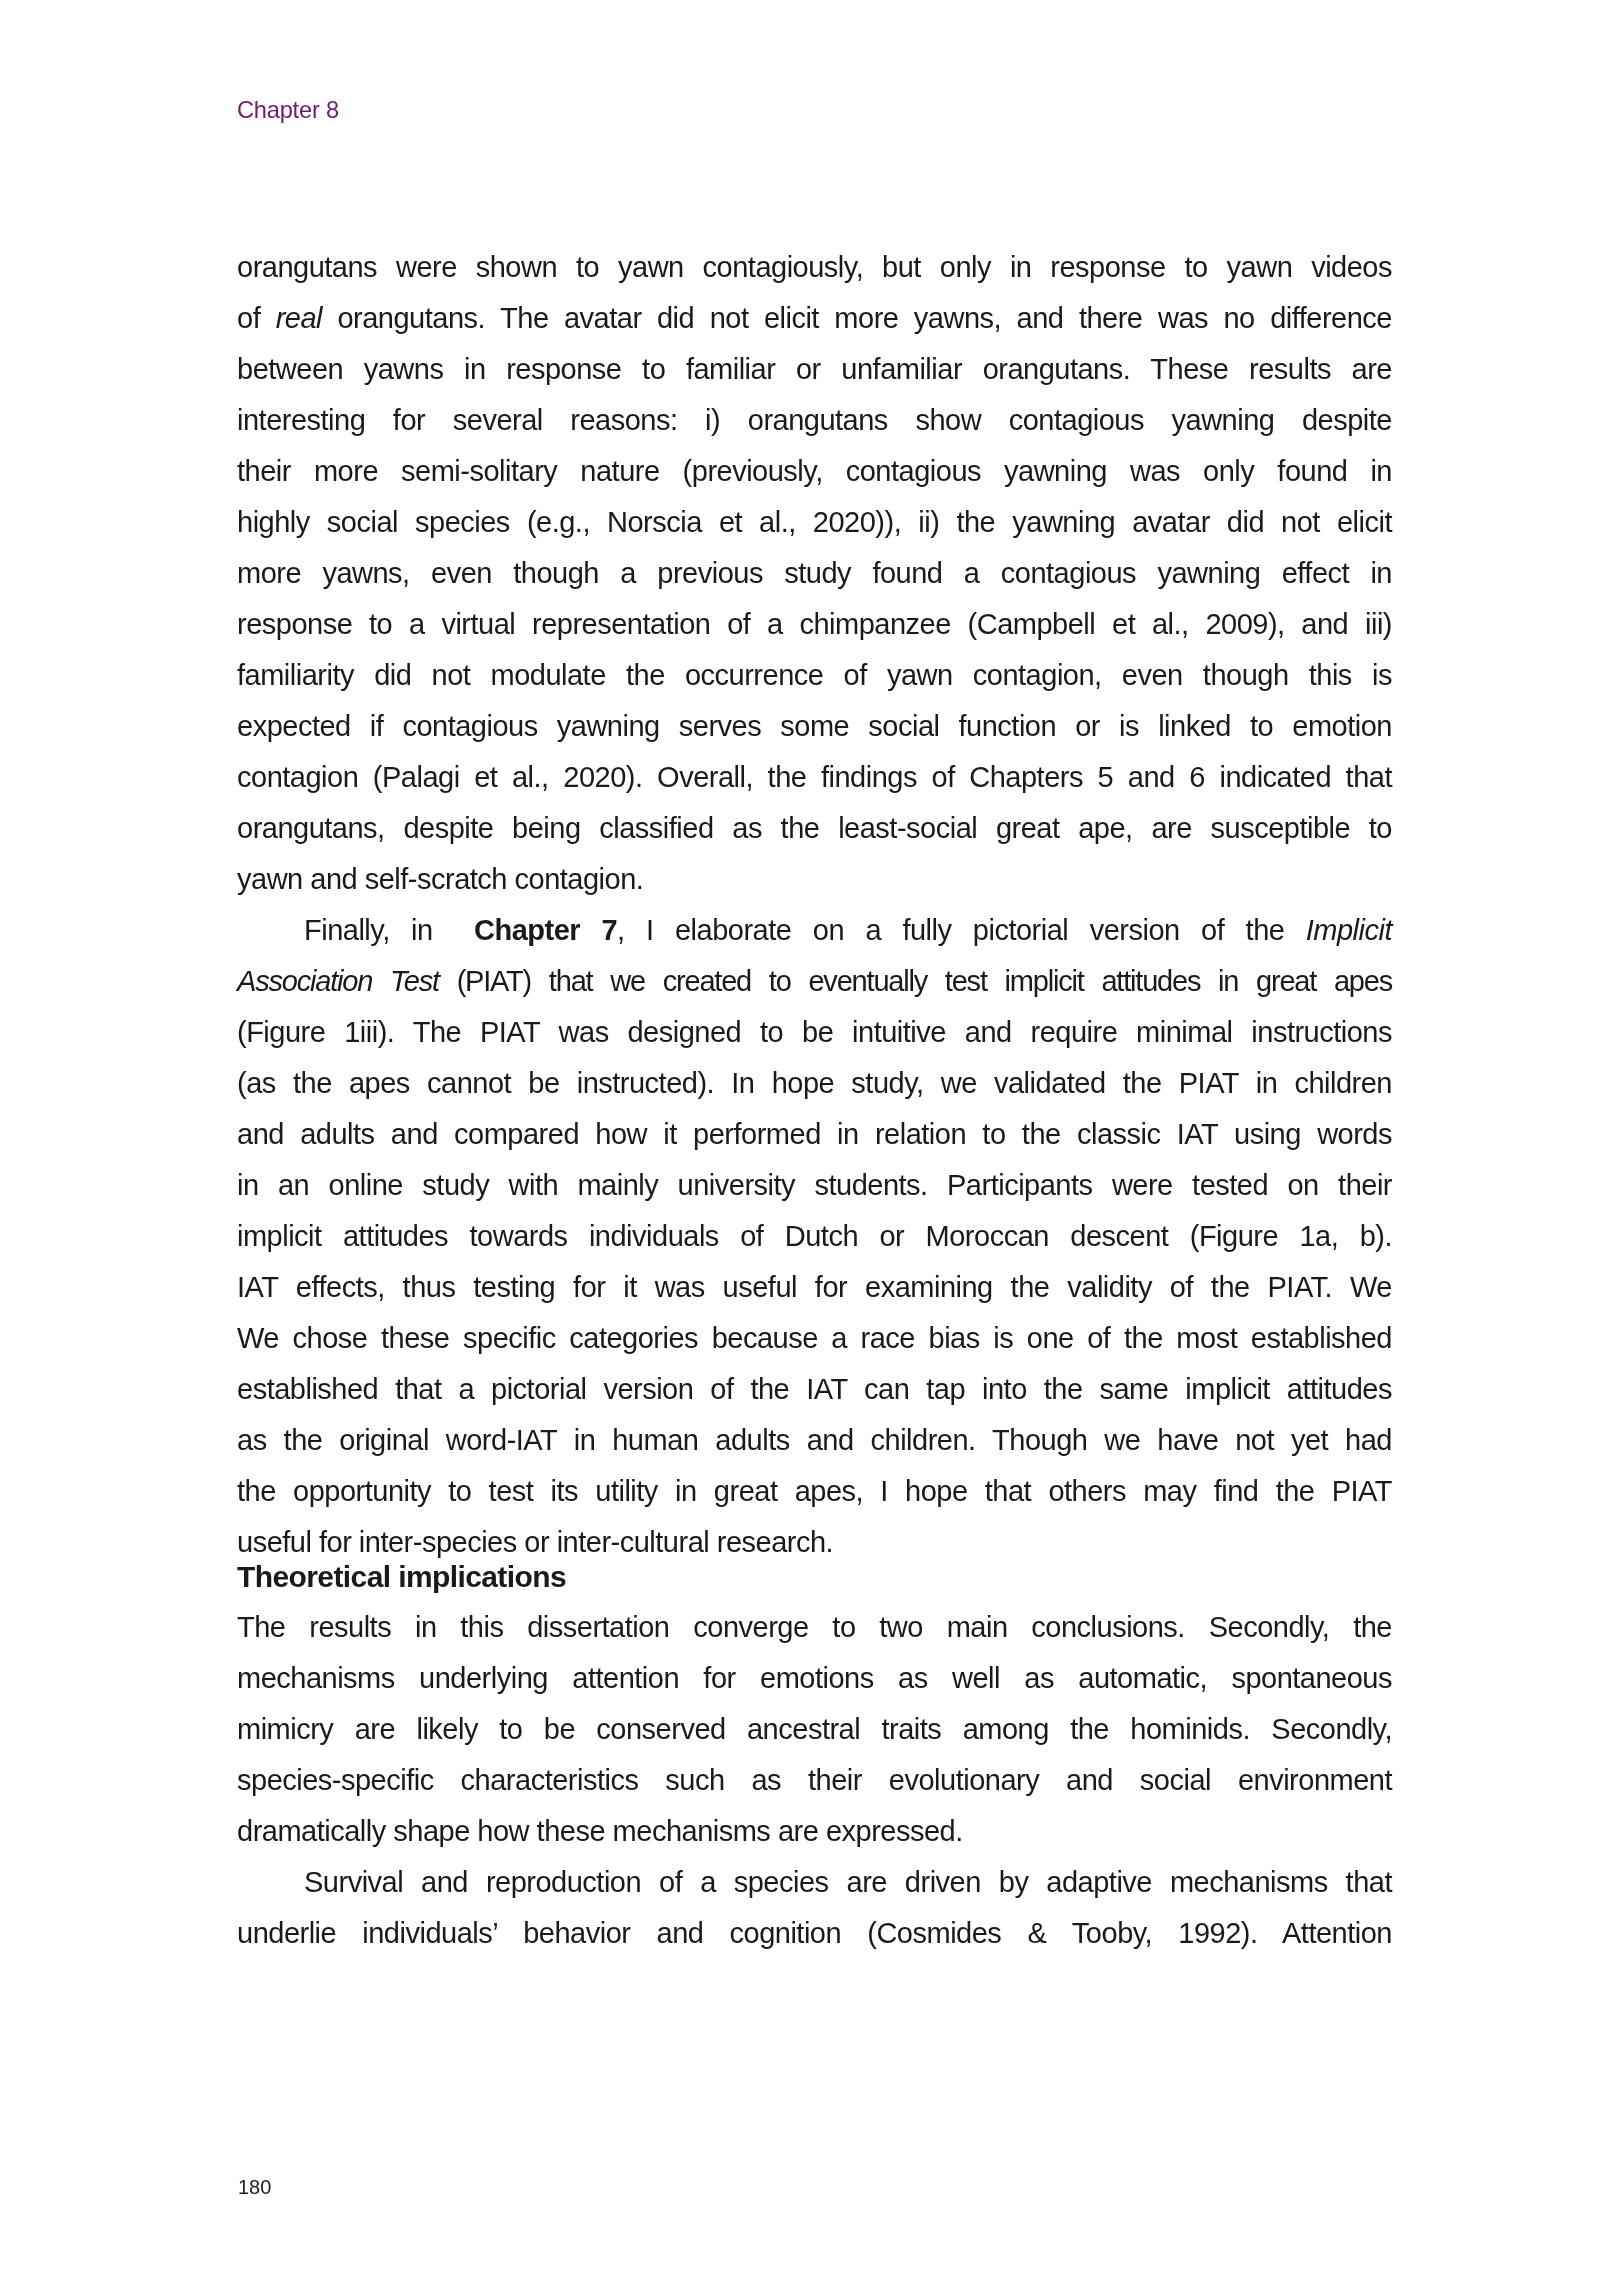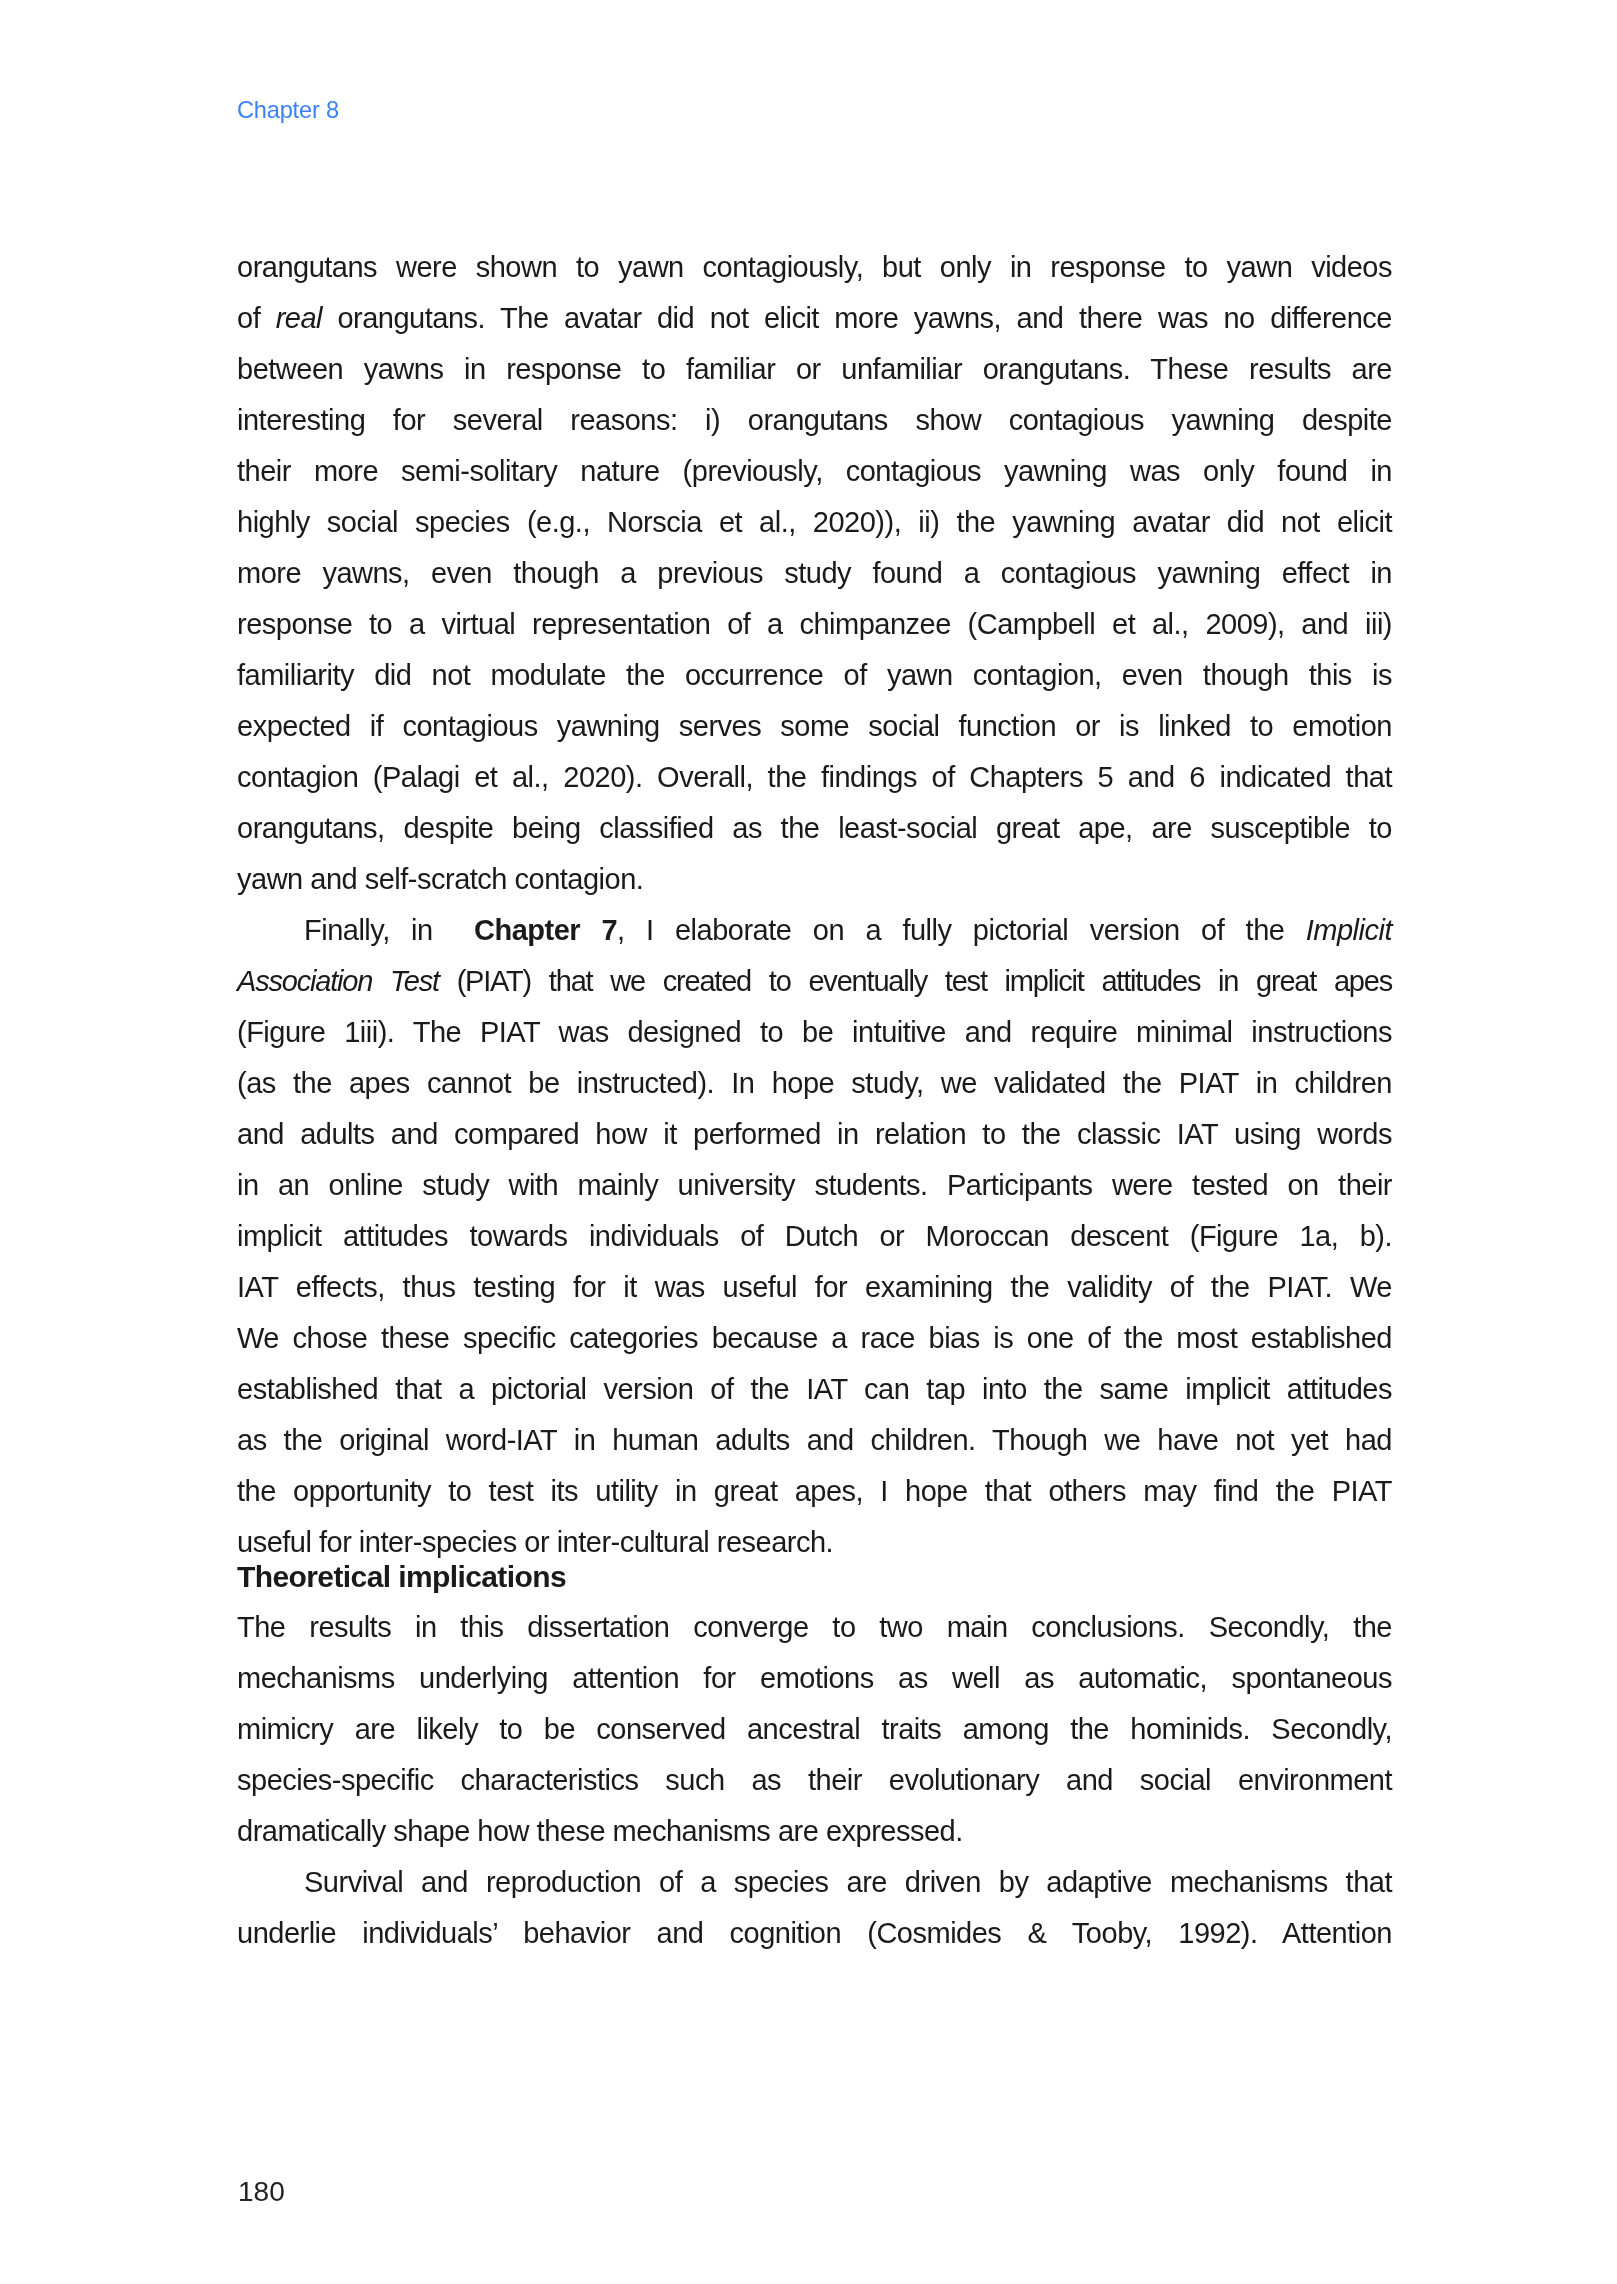--- a/index.html
+++ b/index.html
@@ -1,19 +1,19 @@
 <!DOCTYPE html>
 <html style="font-size:12px"><head>
 <meta charset="utf-8">
 <style>
   html, body { margin: 0; padding: 0; background: #ffffff; }
   body { width: 1618px; height: 2284px; position: relative; overflow: hidden;
          font-family: "Liberation Sans", "DejaVu Sans", sans-serif; color: #1a1a1a; }
-  .running-head { position: absolute; left: 237px; top: 97px; font-size: 23.6px; color: #3b82f6; letter-spacing: -0.2px; }
-  .page-number { position: absolute; left: 238px; top: 2176px; font-size: 28px; color: #222; }
+  .running-head { position: absolute; left: 237px; top: 97px; font-size: 23.6px; color: #701a75; letter-spacing: -0.2px; }
+  .page-number { position: absolute; left: 238px; top: 2176px; font-size: 20px; color: #222; }
   .body-block { position: absolute; left: 237px; width: 1155px; }
   .line { font-size: 29px; height: 51px; line-height: 51px; text-align: justify; text-align-last: justify;
           white-space: nowrap; letter-spacing: -0.5px; word-spacing: 0px; }
   .line.last { text-align-last: left; }
   .line.indent { padding-left: 67px; }
   .heading { font-size: 30px; font-weight: bold; letter-spacing: -0.6px; height: 50px; line-height: 50px; }
   em { font-style: italic; }
   strong { font-weight: bold; margin-left: 20px; }
 </style>
 </head>

